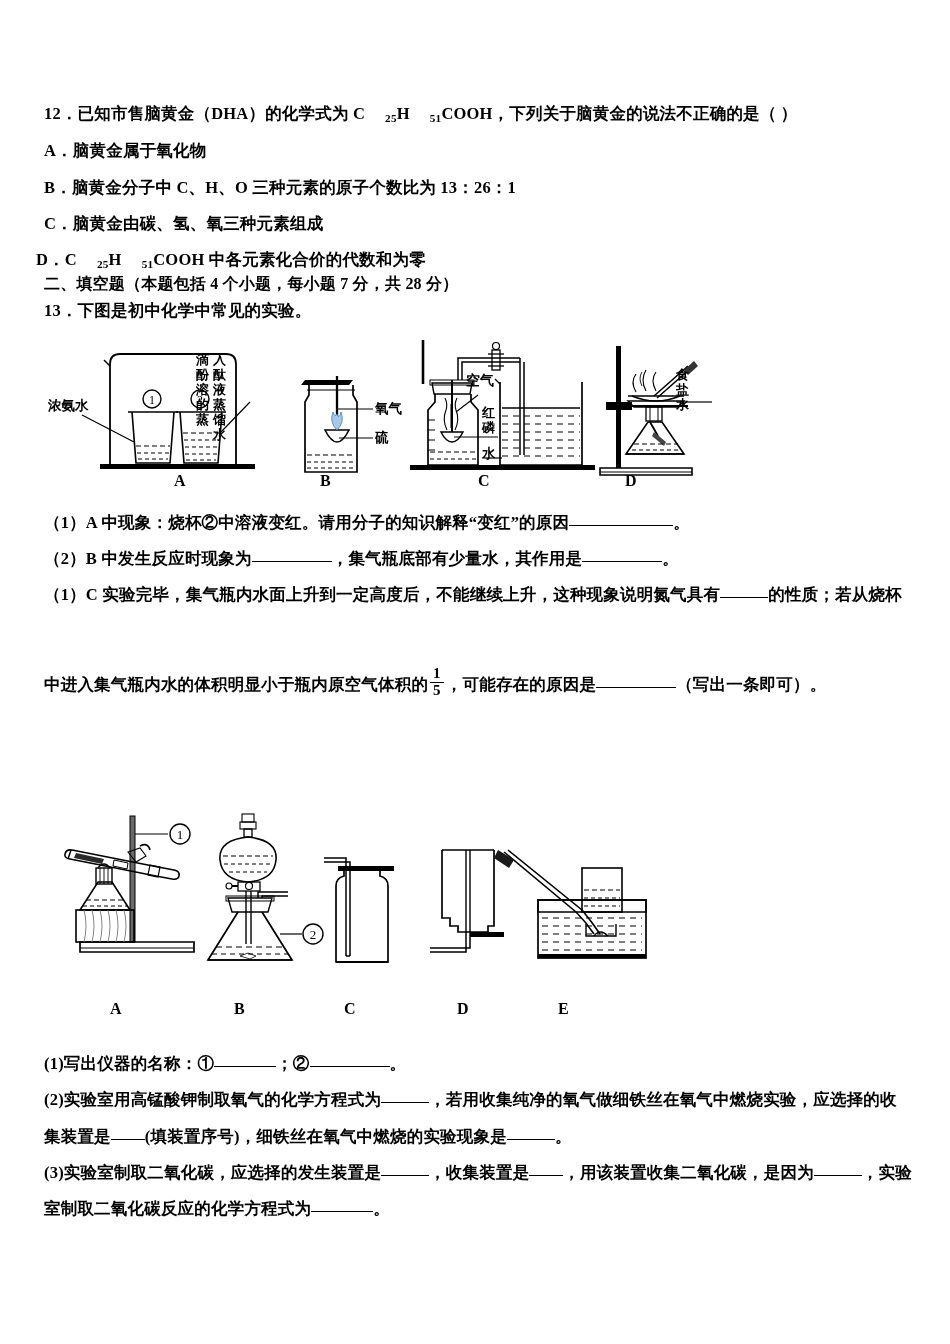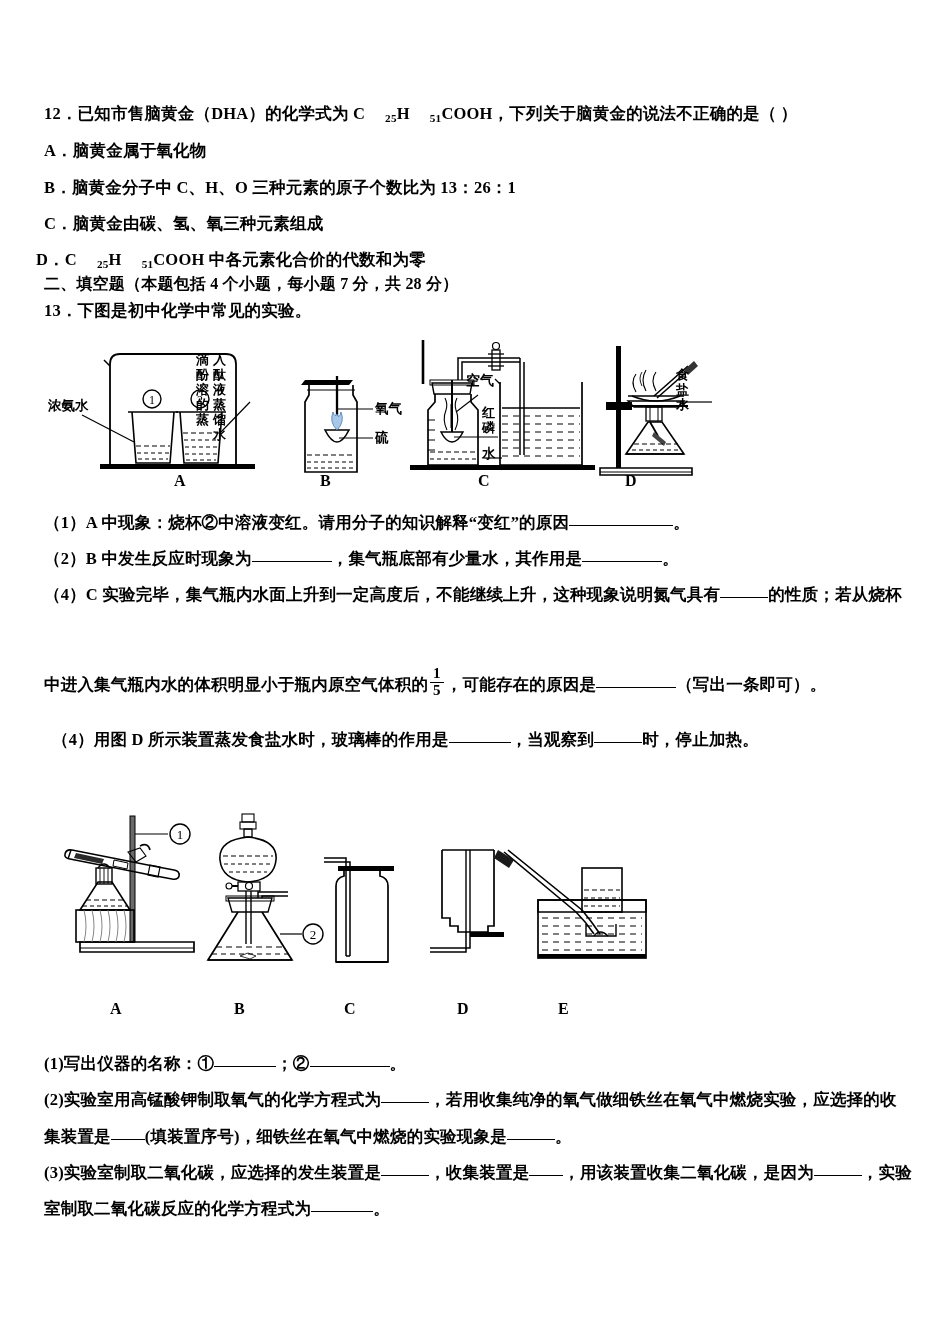--- a/index.html
+++ b/index.html
@@ -301,30 +301,27 @@
 
   <div class="q-line" style="left:44px; top:512px;">
     <span>（1）A 中现象：烧杯②中溶液变红。请用分子的知识解释“变红”的原因</span><span class="blank b-xl"></span><span>。</span>
   </div>
 
   <div class="q-line" style="left:44px; top:548px;">
     <span>（2）B 中发生反应时现象为</span><span class="blank b-lg"></span><span>，集气瓶底部有少量水，其作用是</span><span class="blank b-lg"></span><span>。</span>
   </div>
 
   <div class="q-line" style="left:44px; top:584px;">
-    <span>（4）C 实验完毕，集气瓶内水面上升到一定高度后，不能继续上升，这种现象说明氮气具有</span><span class="blank b-sm"></span><span>的性质；若从烧杯</span>
+    <span>（1）C 实验完毕，集气瓶内水面上升到一定高度后，不能继续上升，这种现象说明氮气具有</span><span class="blank b-sm"></span><span>的性质；若从烧杯</span>
   </div>
 
   <div class="q-line" style="left:44px; top:668px;">
     <span>中进入集气瓶内水的体积明显小于瓶内原空气体积的</span><span class="frac"><span class="num">1</span><span class="den">5</span></span><span>，可能存在的原因是</span><span class="blank b-lg"></span><span>（写出一条即可）。</span>
   </div>
 
-  <div class="q-line" style="left:52px; top:729px;">
-    <span>（4）用图 D 所示装置蒸发食盐水时，玻璃棒的作用是</span><span class="blank b-md"></span><span>，当观察到</span><span class="blank b-sm"></span><span>时，停止加热。</span>
-  </div>
 
 
   <div class="fig" style="left:62px; top:812px;">
     <svg width="160" height="160" viewBox="0 0 160 160">
 
       <rect x="68" y="4" width="5" height="126" fill="#6a6a6a" stroke="#000" stroke-width="1"></rect>
 
       <path class="ln" d="M18 130 L132 130 L132 140 L18 140 Z" fill="#fff" stroke-width="1.7"></path>
       <line class="ln" x1="18" y1="136" x2="132" y2="136" stroke-width="1.1"></line>
 

